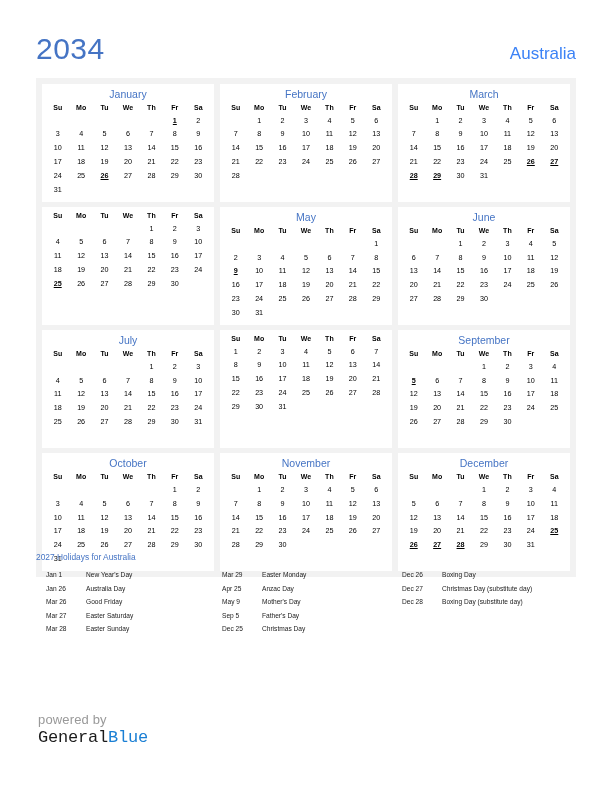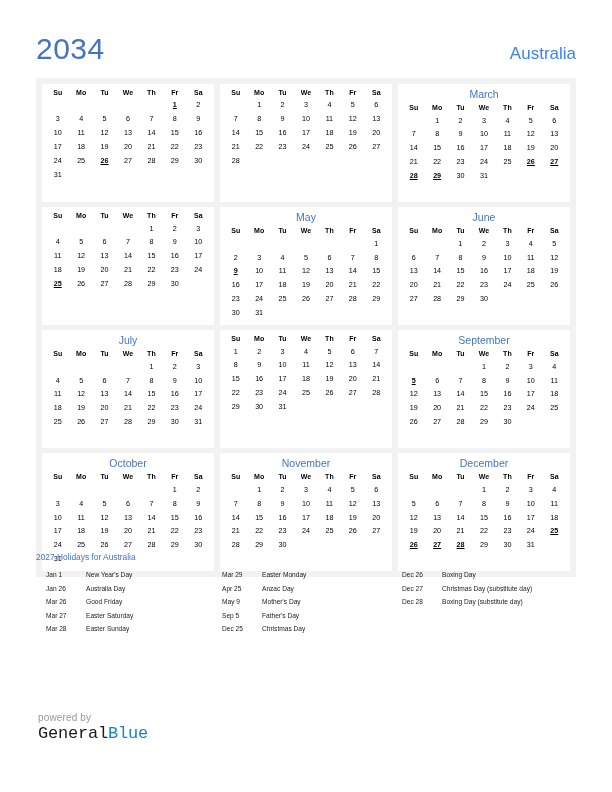--- a/index.html
+++ b/index.html
@@ -141,21 +141,21 @@
   .legend-date { width: 40px; flex: 0 0 40px; }
   .legend-name { flex: 1 1 auto; }
 
   
   .footer {
     position: absolute;
     left: 38px;
     top: 712px;
   }
   .powered-by {
-    font-size: 10px;
+    font-size: 13px;
     color: #999999;
     letter-spacing: 0.15px;
     margin-bottom: 2px;
   }
   .logo {
     font-size: 17px;
     line-height: 1.05;
     letter-spacing: -0.2px;
     font-family: Liberation Mono, monospace;
   }
@@ -168,20 +168,21 @@
 <div class="page">
 
   <div class="header">
     <div class="year-title">2034</div>
     <div class="country-title">Australia</div>
   </div>
 
   <div class="calendar-band" id="calendar-grid">
       <div class="month-row">
         <div class="month-card">
+          <div class="month-name">January</div>
           <table class="month-table">
             <thead>
               <tr>
                 <th>Su</th>
                 <th>Mo</th>
                 <th>Tu</th>
                 <th>We</th>
                 <th>Th</th>
                 <th>Fr</th>
                 <th>Sa</th>
@@ -239,20 +240,21 @@
                 <td class="empty"></td>
                 <td class="empty"></td>
                 <td class="empty"></td>
                 <td class="empty"></td>
                 <td class="empty"></td>
               </tr>
             </tbody>
           </table>
         </div>
         <div class="month-card">
+          <div class="month-name">February</div>
           <table class="month-table">
             <thead>
               <tr>
                 <th>Su</th>
                 <th>Mo</th>
                 <th>Tu</th>
                 <th>We</th>
                 <th>Th</th>
                 <th>Fr</th>
                 <th>Sa</th>

